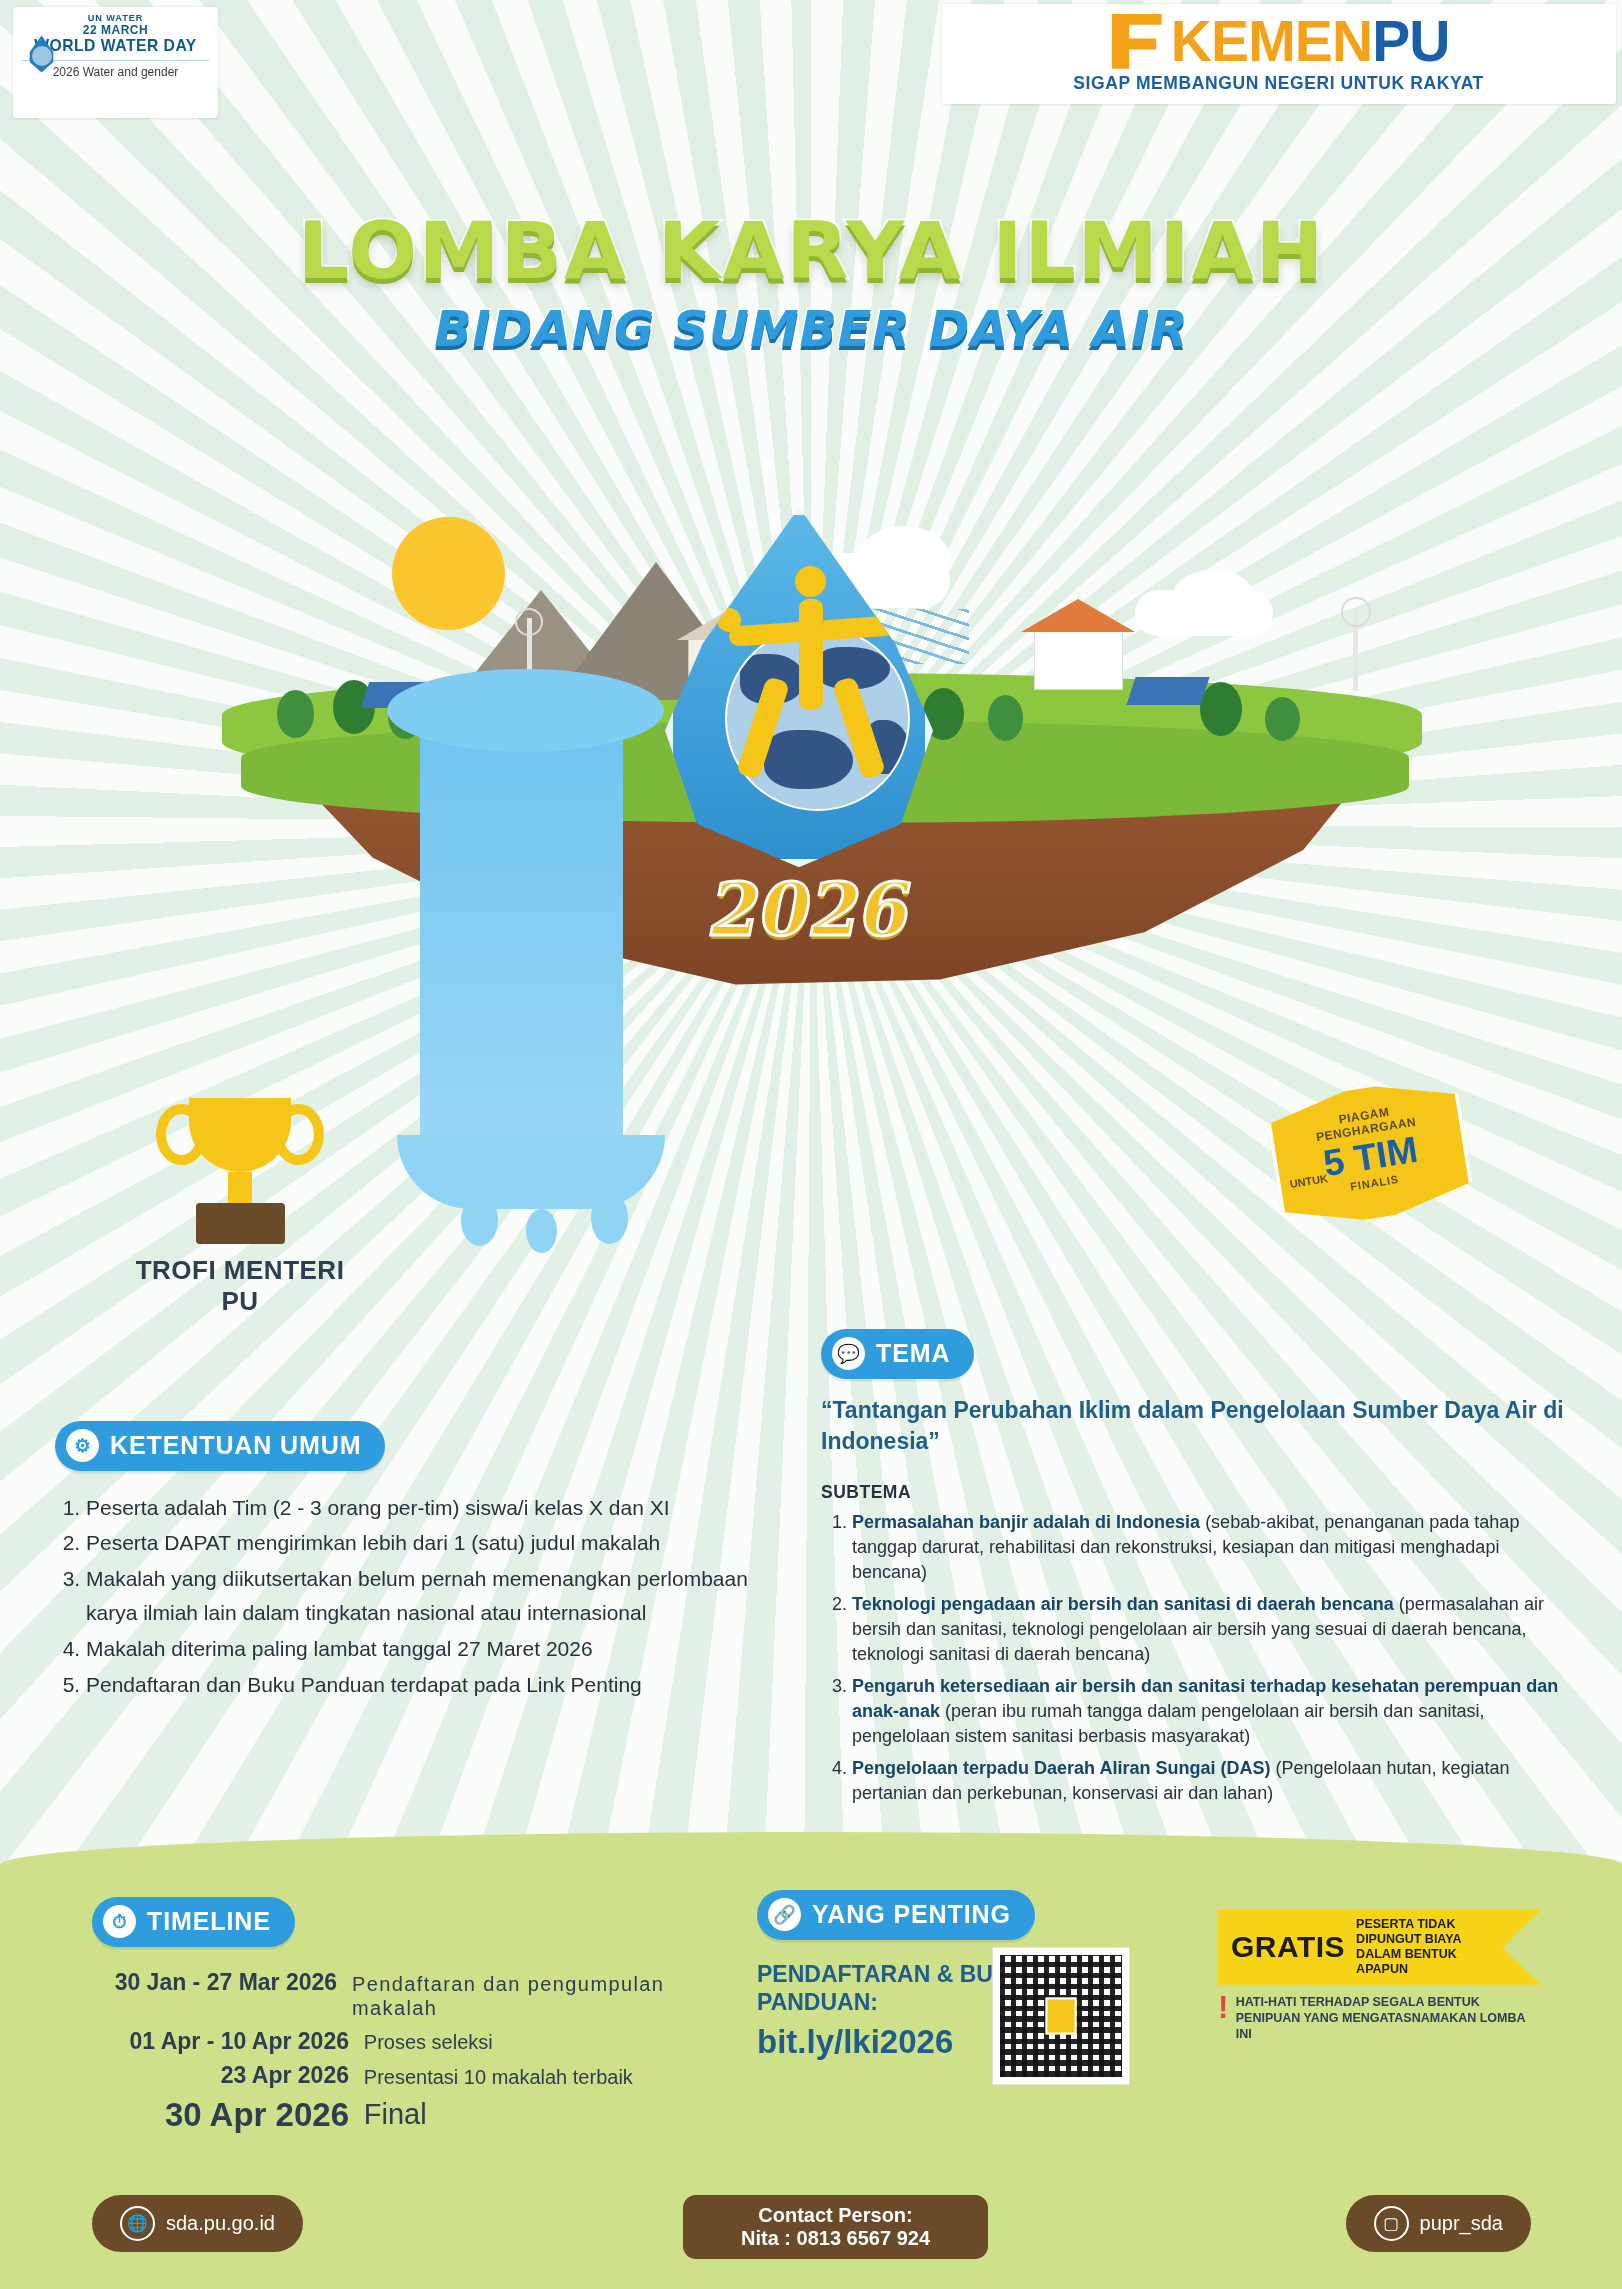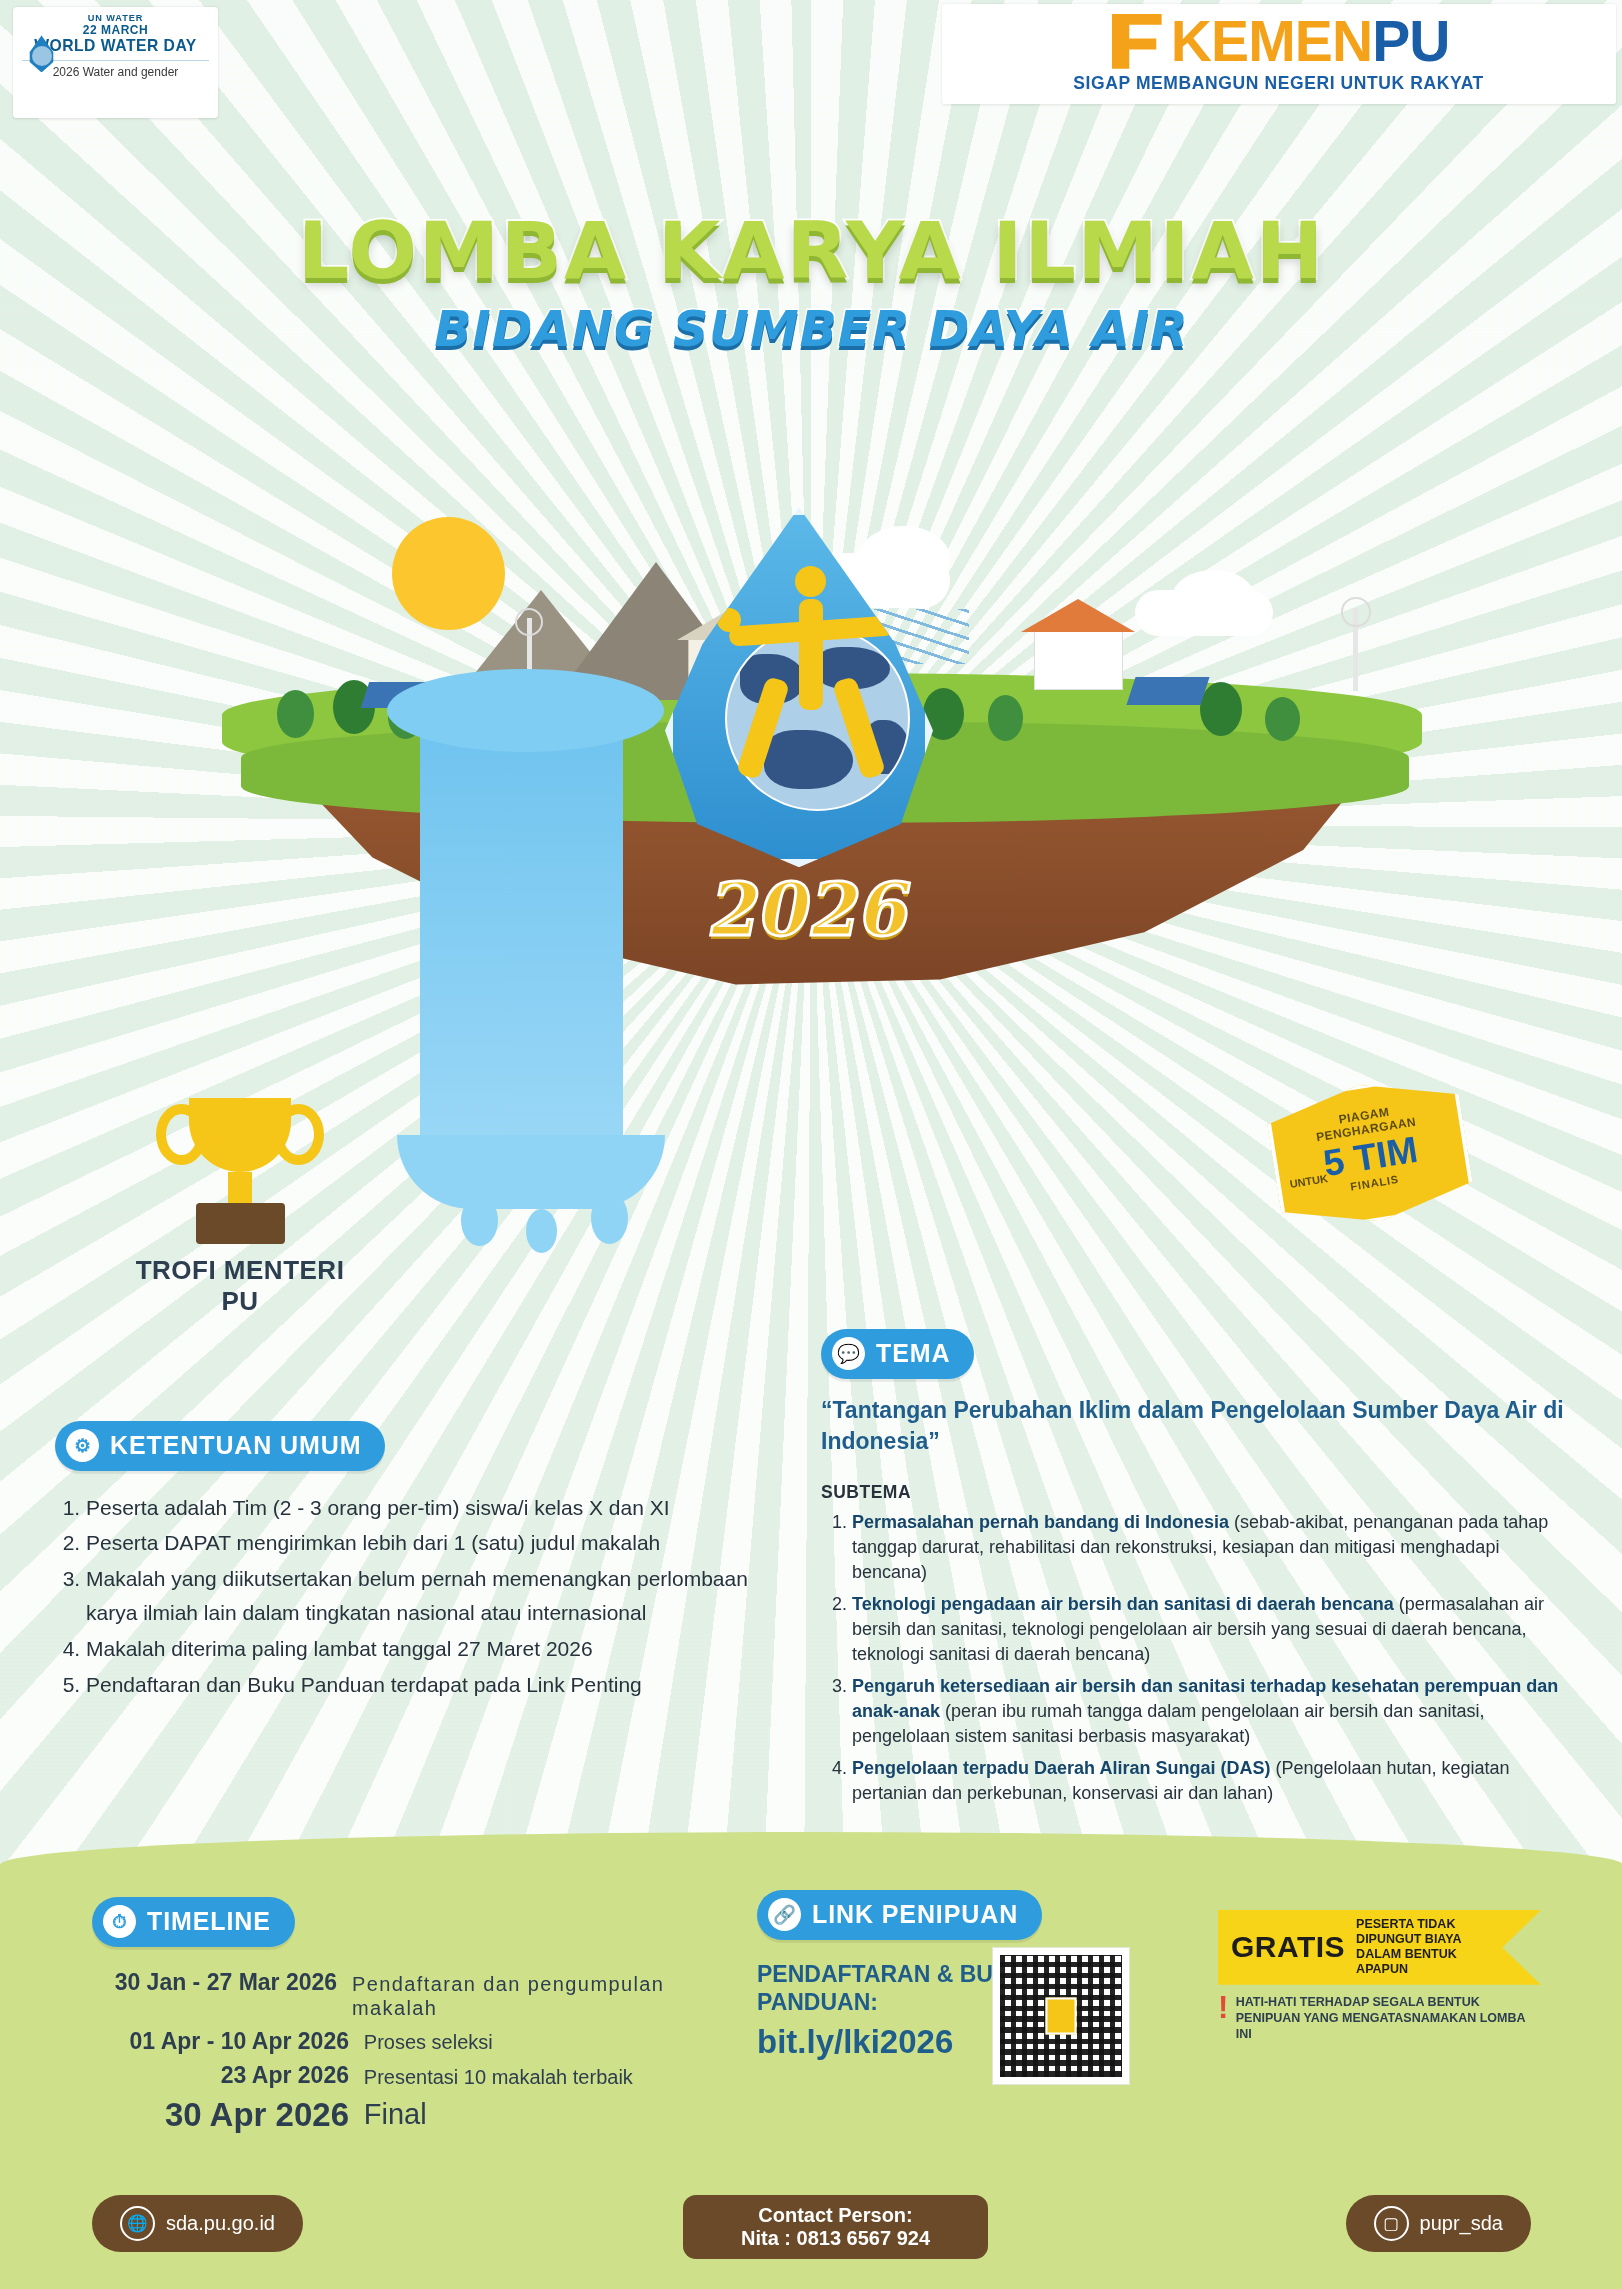--- a/index.html
+++ b/index.html
@@ -414,21 +414,21 @@
   </div>
 
   <div class="tema">
     <div class="pill">
       <span class="pill-icon">💬</span>
       <span class="pill-text">TEMA</span>
     </div>
     <div class="tema-quote">“Tantangan Perubahan Iklim dalam Pengelolaan Sumber Daya Air di Indonesia”</div>
     <div class="subtema-label">SUBTEMA</div>
     <ol class="nums subtema">
-      <li><b>Permasalahan pernah bandang di Indonesia</b><span> (sebab-akibat, penanganan pada tahap tanggap darurat, rehabilitasi dan rekonstruksi, kesiapan dan mitigasi menghadapi bencana)</span></li>
+      <li><b>Permasalahan banjir adalah di Indonesia</b><span> (sebab-akibat, penanganan pada tahap tanggap darurat, rehabilitasi dan rekonstruksi, kesiapan dan mitigasi menghadapi bencana)</span></li>
       <li><b>Teknologi pengadaan air bersih dan sanitasi di daerah bencana</b><span> (permasalahan air bersih dan sanitasi, teknologi pengelolaan air bersih yang sesuai di daerah bencana, teknologi sanitasi di daerah bencana)</span></li>
       <li><b>Pengaruh ketersediaan air bersih dan sanitasi terhadap kesehatan perempuan dan anak-anak</b><span> (peran ibu rumah tangga dalam pengelolaan air bersih dan sanitasi, pengelolaan sistem sanitasi berbasis masyarakat)</span></li>
       <li><b>Pengelolaan terpadu Daerah Aliran Sungai (DAS)</b><span> (Pengelolaan hutan, kegiatan pertanian dan perkebunan, konservasi air dan lahan)</span></li>
     </ol>
   </div>
 
   <div class="green-band"></div>
 
   <div class="timeline">
     <div class="pill">
@@ -451,21 +451,21 @@
       <div class="tl-row">
         <div class="tl-date big">30 Apr 2026</div>
         <div class="tl-desc big">Final</div>
       </div>
     </div>
   </div>
 
   <div class="link-penting">
     <div class="pill">
       <span class="pill-icon">🔗</span>
-      <span class="pill-text">LINK PENIPUAN</span>
+      <span class="pill-text">YANG PENTING</span>
     </div>
     <div class="lp-label">PENDAFTARAN &amp; BUKU PANDUAN:</div>
     <div class="lp-url">bit.ly/lki2026</div>
     <div class="qr">
       <div class="qr-grid"></div>
       <div class="qr-center"></div>
     </div>
   </div>
 
   <div class="gratis">

